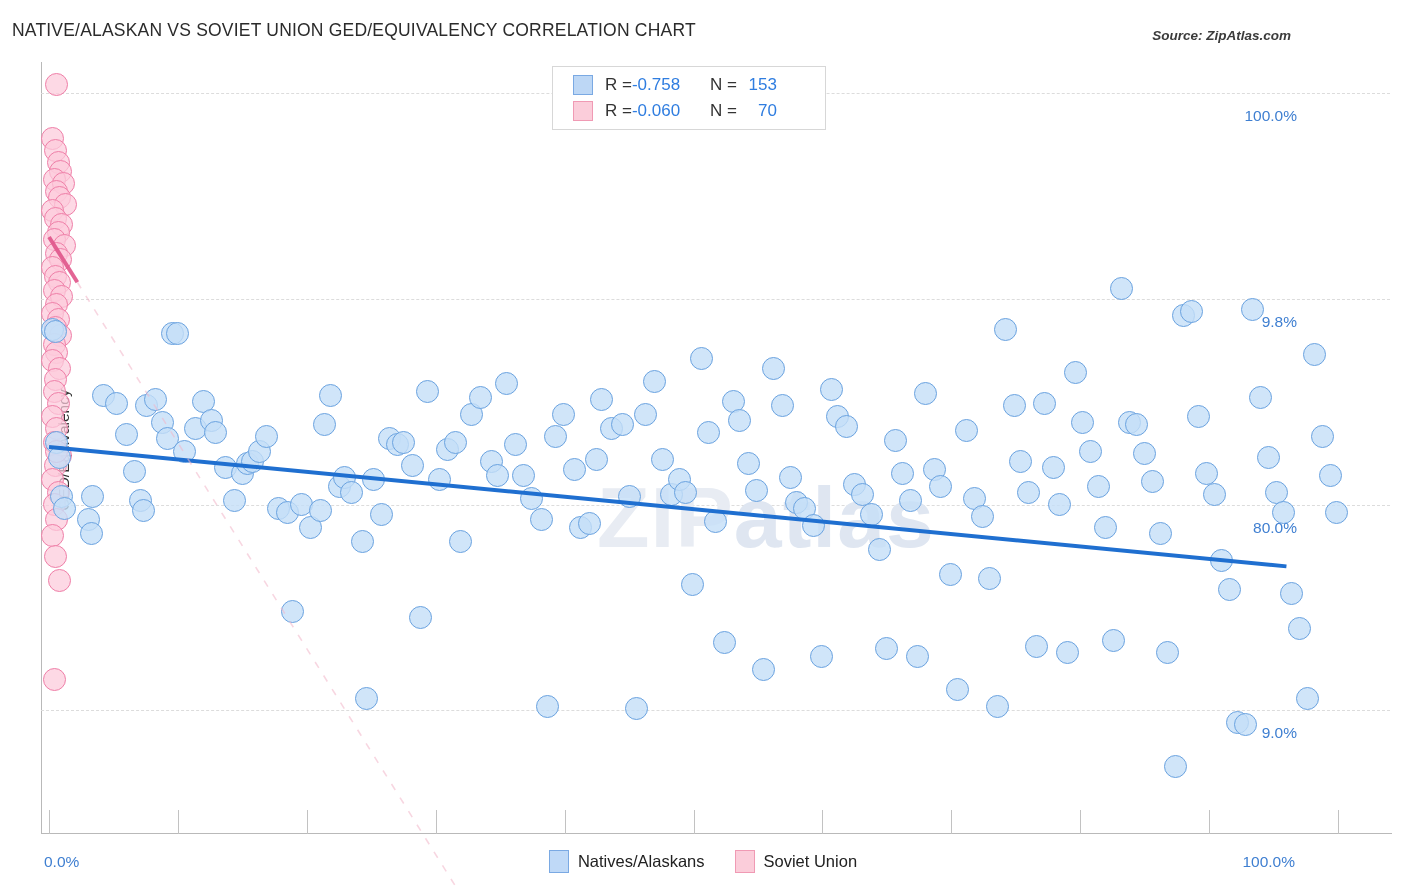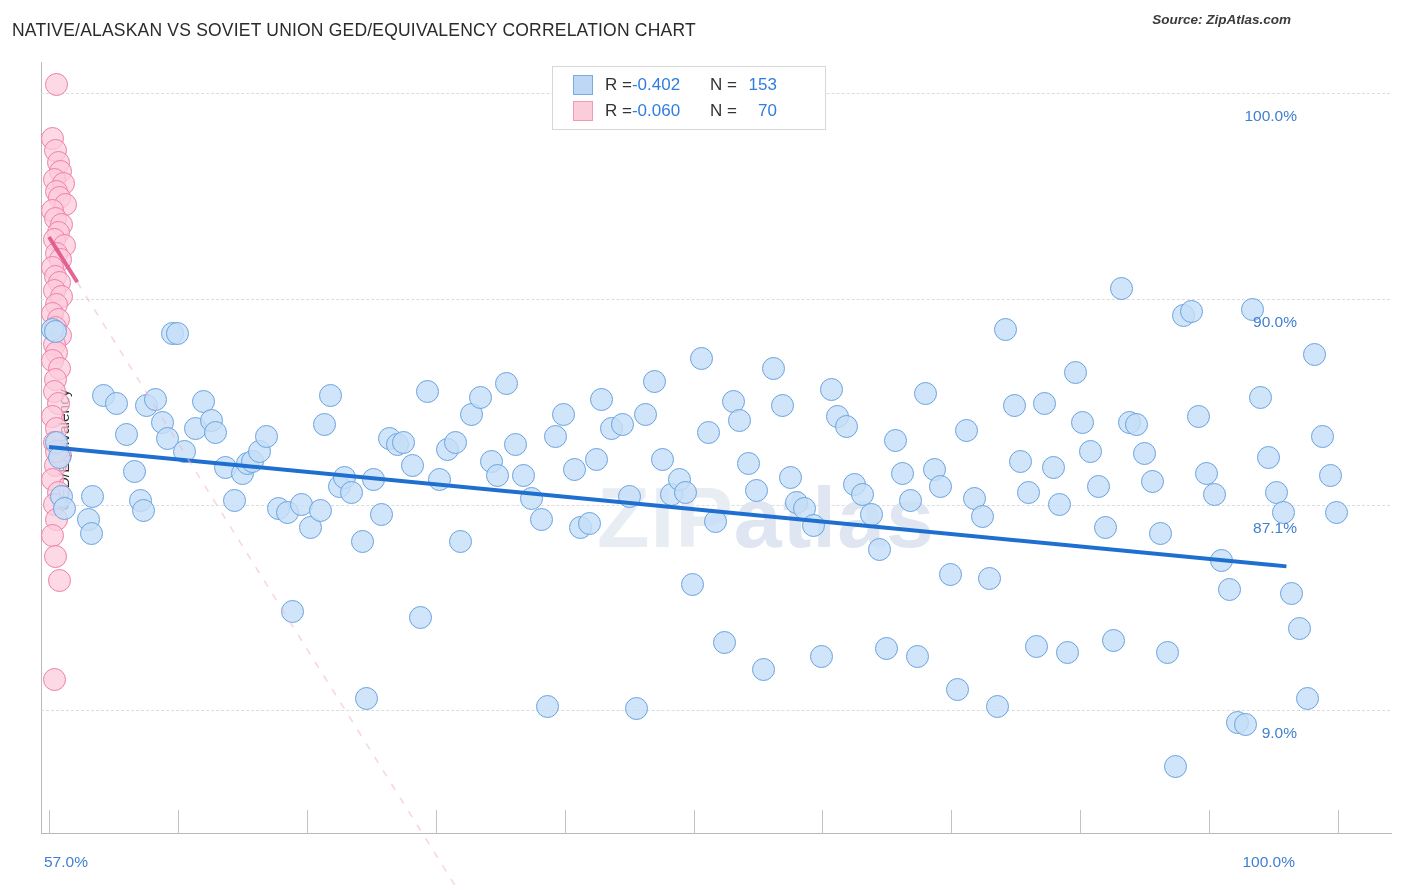--- a/index.html
+++ b/index.html
@@ -27,21 +27,21 @@
     left: 12px;
     top: 20px;
     font-size: 17.5px;
     letter-spacing: 0.2px;
     color: #2b2b2b;
     white-space: nowrap;
   }
   #source-label {
     position: absolute;
     right: 12px;
-    top: 12px;
+    top: 28px;
     font-size: 13.5px;
     font-style: italic;
     font-weight: bold;
     color: #3b3b3b;
     white-space: nowrap;
   }
   
   #plot-area {
     position: absolute;
     left: 41px;
@@ -472,52 +472,62 @@
   <svg id="trend-svg">
     <g id="trend-group">
         <line x1="49" y1="446.9706666666667" x2="1286.44" y2="566.3733333333333" stroke="#1f6fd0" stroke-width="4" opacity="1"></line>
         <line x1="49" y1="236.98666666666668" x2="77.358" y2="282.27733333333344" stroke="#e0558a" stroke-width="4" opacity="0.9"></line>
         <line x1="77.358" y1="282.27733333333344" x2="701.2340000000002" y2="1278.6720000000023" stroke="#f2b6c9" stroke-width="1.6" stroke-dasharray="7 9" opacity="0.55"></line>
       </g>
   </svg>
 
   <div id="ytick-labels">
       <div class="ytick-label" style="top: 106.88px;">100.0%</div>
-      <div class="ytick-label" style="top: 312.747px;">90.0%</div>
-      <div class="ytick-label" style="top: 518.613px;">87.1%</div>
+      <div class="ytick-label" style="top: 312.747px;">9.8%</div>
+      <div class="ytick-label" style="top: 518.613px;">80.0%</div>
       <div class="ytick-label" style="top: 724.48px;">9.0%</div>
     </div>
   <div id="xticks">
       <div class="xtick" style="left: 49px;"></div>
       <div class="xtick" style="left: 177.9px;"></div>
       <div class="xtick" style="left: 306.8px;"></div>
       <div class="xtick" style="left: 435.7px;"></div>
       <div class="xtick" style="left: 564.6px;"></div>
       <div class="xtick" style="left: 693.5px;"></div>
       <div class="xtick" style="left: 822.4px;"></div>
       <div class="xtick" style="left: 951.3px;"></div>
       <div class="xtick" style="left: 1080.2px;"></div>
       <div class="xtick" style="left: 1209.1px;"></div>
       <div class="xtick" style="left: 1338px;"></div>
     </div>
 
-  <div id="x-min-label">57.0%</div>
+  <div id="x-min-label">0.0%</div>
   <div id="x-max-label">100.0%</div>
 
   <div id="stats-box">
     <div class="stats-row" id="stats-row-0">
       <span class="swatch swatch-blue"></span>
       <span class="st-lab">R = </span>
-      <span class="st-val st-r-val">-0.402</span>
+      <span class="st-val st-r-val">-0.758</span>
       <span class="st-lab st-n-lab">N = </span>
       <span class="st-val st-n-val">153</span>
     </div>
     <div class="stats-row" id="stats-row-1">
       <span class="swatch swatch-pink"></span>
       <span class="st-lab">R = </span>
       <span class="st-val st-r-val">-0.060</span>
       <span class="st-lab st-n-lab">N = </span>
       <span class="st-val st-n-val">70</span>
     </div>
   </div>
 
+  <div id="series-legend">
+    <div class="legend-item">
+      <span class="legend-swatch legend-swatch-blue"></span>
+      <span class="legend-text">Natives/Alaskans</span>
+    </div>
+    <div class="legend-item">
+      <span class="legend-swatch legend-swatch-pink"></span>
+      <span class="legend-text">Soviet Union</span>
+    </div>
+  </div>
 
 </div>
 
 </body></html>

